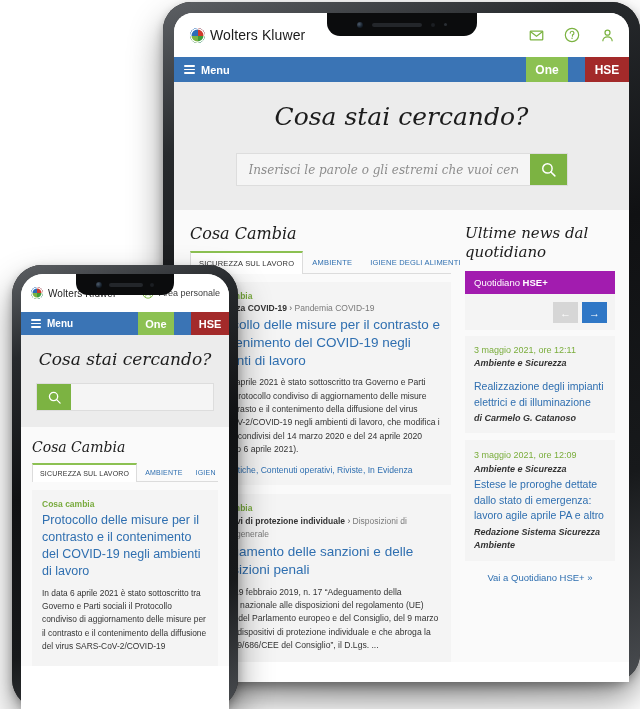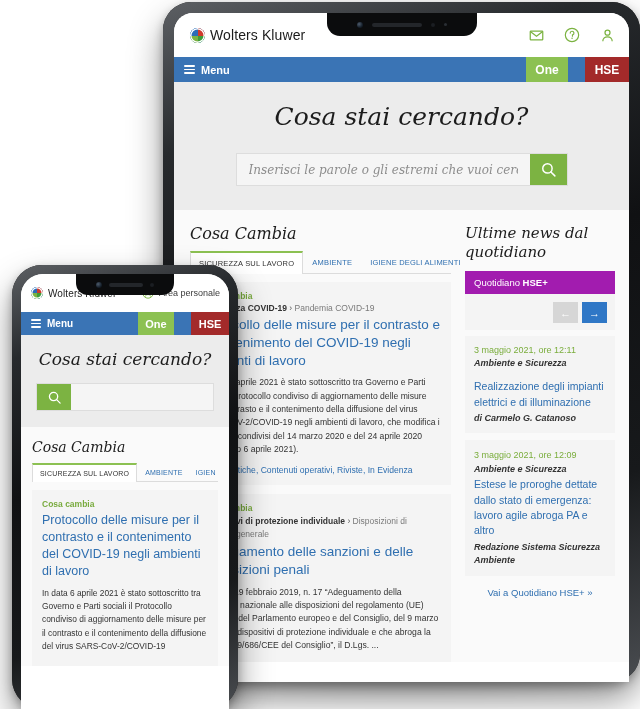--- a/index.html
+++ b/index.html
@@ -239,21 +239,21 @@
           <div class="news" style="padding:9px 9px 10px;margin-top:6px;">
             <div class="date" style="font-size:9px;">3 maggio 2021, ore 12:11</div>
             <div class="cat" style="font-size:9px;margin-top:3px;">Ambiente e Sicurezza</div>
             <div class="ttl" style="font-size:10.5px;line-height:1.45;margin-top:11px;">Realizzazione degli impianti elettrici e di illuminazione</div>
             <div class="by" style="font-size:9px;margin-top:3px;">di Carmelo G. Catanoso</div>
           </div>
 
           <div class="news" style="padding:9px 9px 10px;margin-top:7px;">
             <div class="date" style="font-size:9px;line-height:1.4;">3 maggio 2021, ore 12:09</div>
             <div class="cat" style="font-size:9px;margin-top:3px;">Ambiente e Sicurezza</div>
-            <div class="ttl" style="font-size:10.5px;line-height:1.45;margin-top:3px;">Estese le proroghe dettate dallo stato di emergenza: lavoro agile abroga PA e altro</div>
+            <div class="ttl" style="font-size:10.5px;line-height:1.45;margin-top:3px;">Estese le proroghe dettate dallo stato di emergenza: lavoro agile aprile PA e altro</div>
             <div class="by" style="font-size:9px;margin-top:3px;line-height:1.4;">Redazione Sistema Sicurezza Ambiente</div>
           </div>
 
           <div class="rail-link" style="font-size:9.5px;margin-top:11px;">Vai a Quotidiano HSE+  »</div>
         </div>
       </div>
     </div>
   </div>
 
   <div class="device" id="phone">

